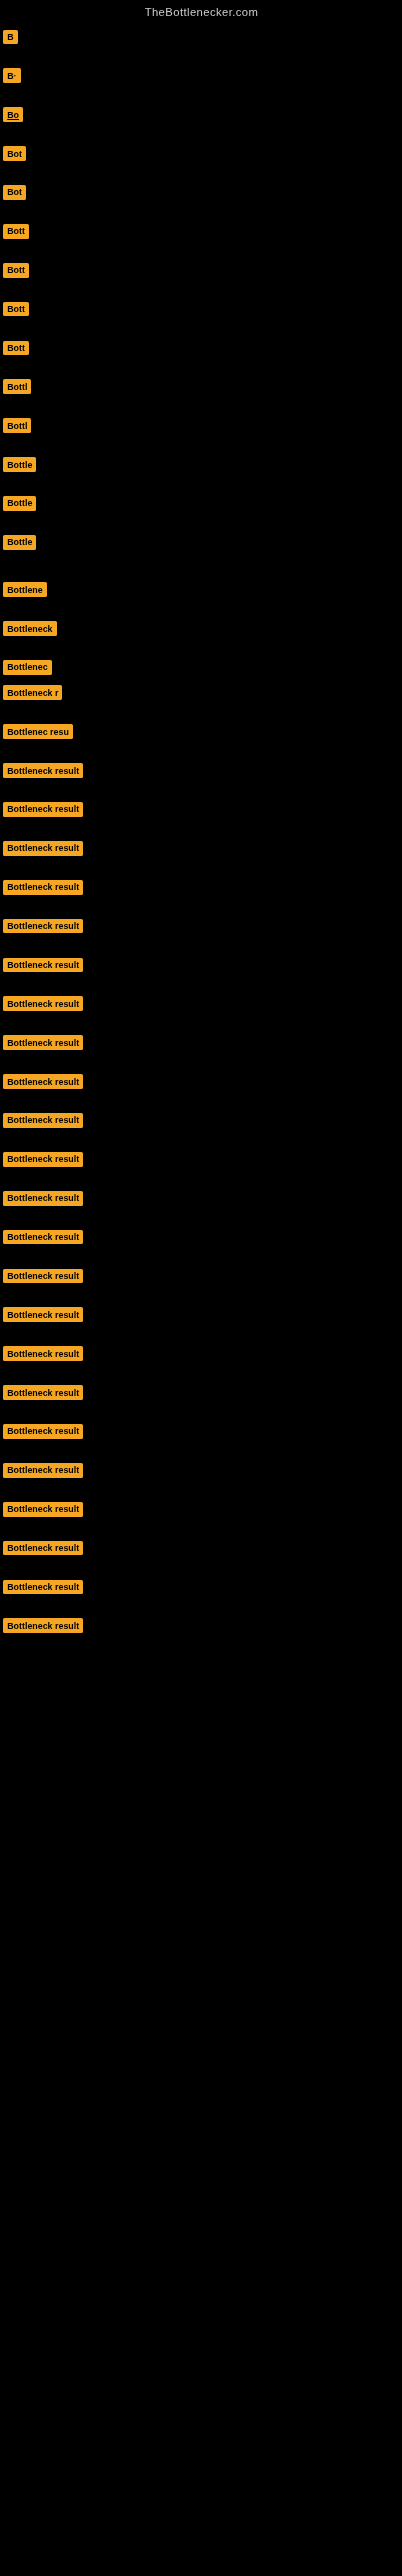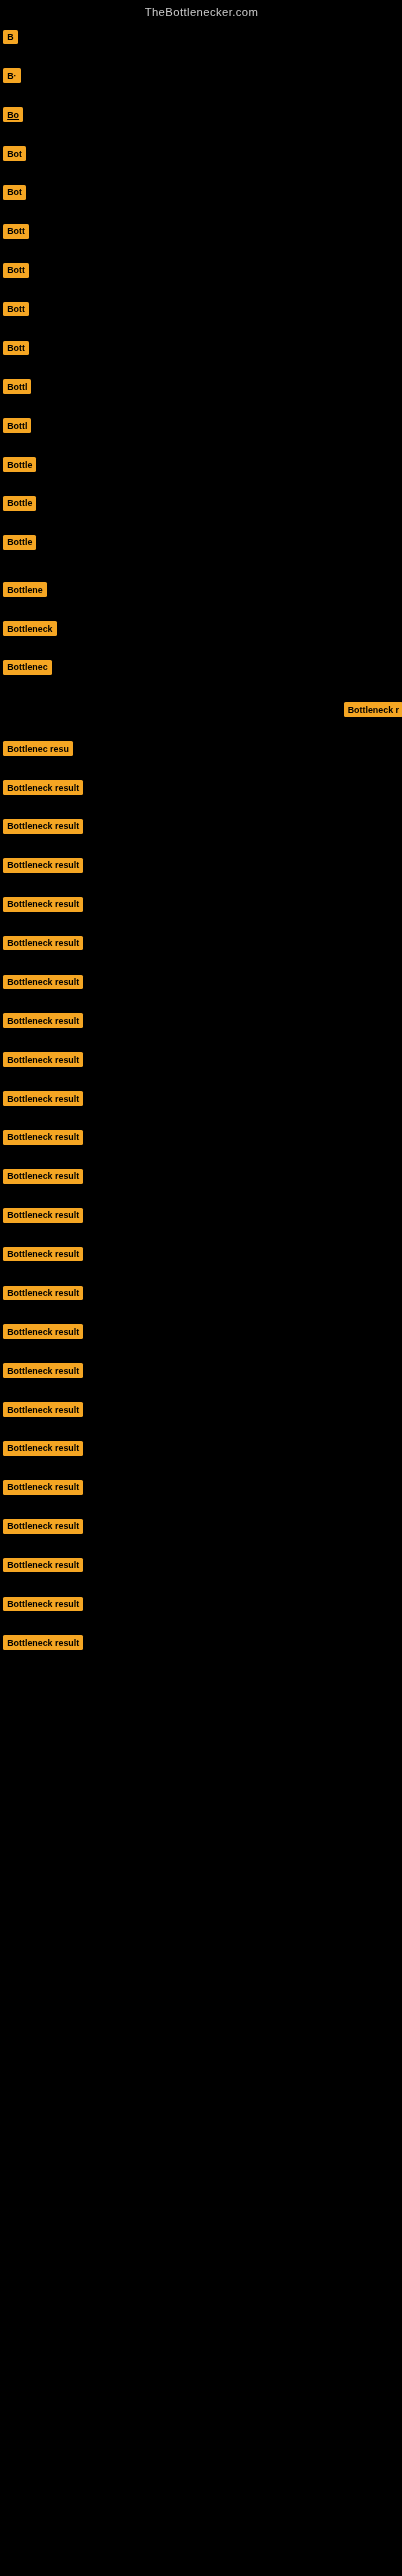--- a/index.html
+++ b/index.html
@@ -89,21 +89,21 @@
     </div>
     <div class="badge-row" style="margin-top: 23px;">
       <span class="badge">Bottlene</span>
     </div>
     <div class="badge-row" style="margin-top: 14.5px;">
       <span class="badge">Bottleneck</span>
     </div>
     <div class="badge-row" style="margin-top: 14.5px;">
       <span class="badge">Bottlenec</span>
     </div>
-    <div class="badge-row" style="margin-top: 18px; justify-content: flex-end;">
+    <div class="badge-row" style="margin-top: 1px;">
       <span class="badge">Bottleneck r</span>
     </div>
     <div class="badge-row" style="margin-top: 14.5px;">
       <span class="badge">Bottlenec resu</span>
     </div>
     <div class="badge-row" style="margin-top: 14.5px;">
       <span class="badge">Bottleneck result</span>
     </div>
     <div class="badge-row" style="margin-top: 14.5px;">
       <span class="badge">Bottleneck result</span>

